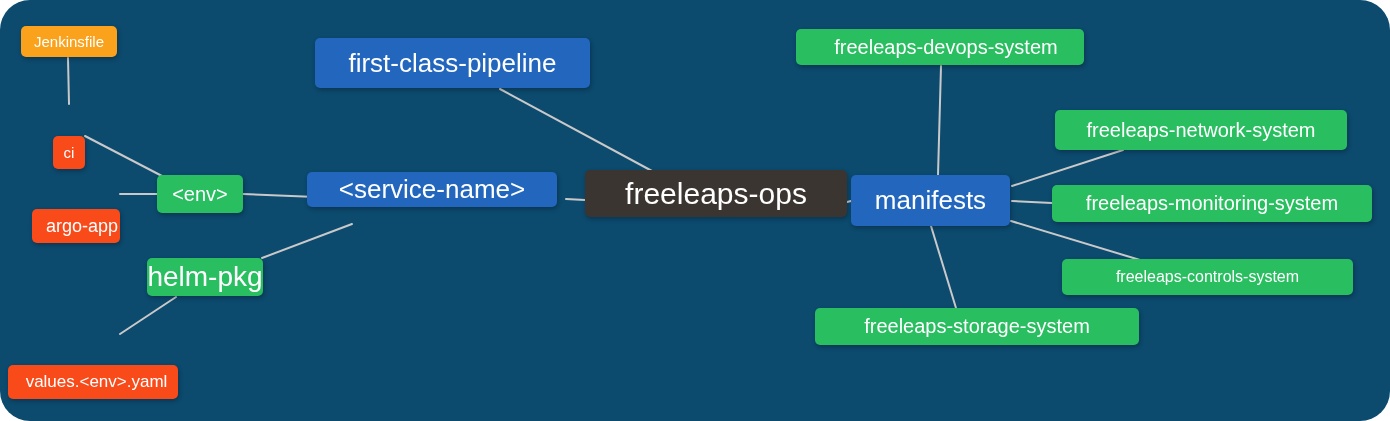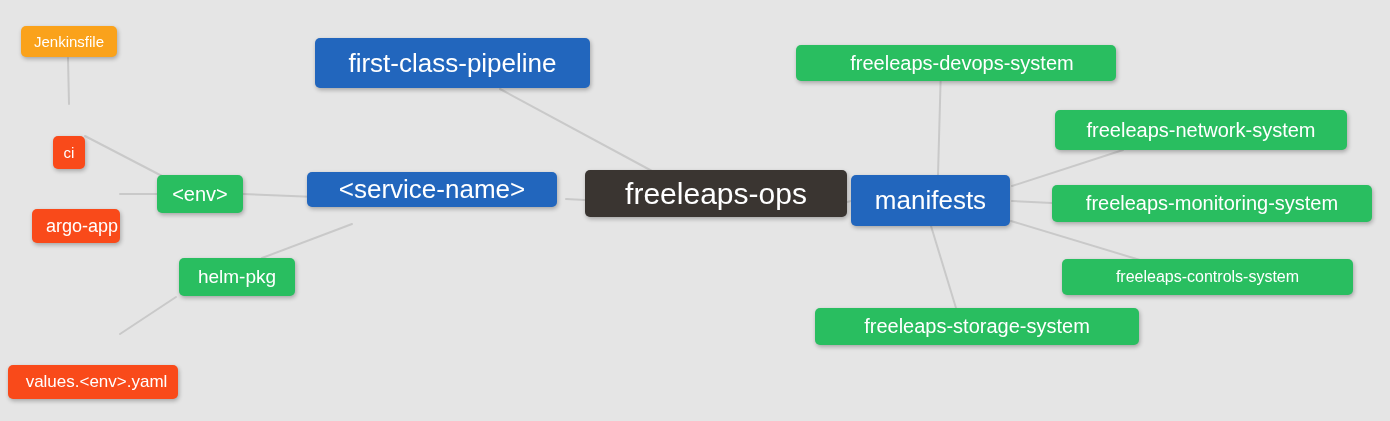--- a/index.html
+++ b/index.html
@@ -1,21 +1,22 @@
 <!DOCTYPE html>
 <html><head>
 <meta charset="utf-8">
 <style>
   html,body{margin:0;padding:0;background:#ffffff;}
   .canvas{
     position:relative;
     width:1390px;height:421px;
-    background:#e5e5e5;
+    background:#0c4a6e;
     font-family:"Liberation Sans", sans-serif;
     overflow:hidden;
+    border-radius:30px;
   }
   .edges{position:absolute;left:0;top:0;width:1390px;height:421px;}
   .edges line{stroke:#c9c9c9;stroke-width:2;stroke-linecap:round;}
   .node{
     position:absolute;
     display:flex;align-items:center;justify-content:center;
     color:#ffffff;
     border-radius:5px;
     box-shadow:1px 2px 4px rgba(0,0,0,0.28);
     white-space:nowrap;
@@ -27,27 +28,27 @@
   .c-blue  {background:#2266bd;}
   .c-green {background:#29be60;}
   .c-red   {background:#f94a1a;margin-top:32px;}
   .c-orange{background:#faa21b;}
 
   
   .n-jenkinsfile{left:21px;top:26px;width:96px;height:31px;font-size:15px;}
   .n-ci{left:53px;top:104px;width:32px;height:33px;font-size:15px;}
   .n-argo{left:32px;top:177px;width:88px;height:34px;font-size:18px;padding-left:20px;}
   .n-env{left:157px;top:175px;width:86px;height:38px;font-size:20px;}
-  .n-helm{left:147px;top:258px;width:116px;height:38px;font-size:19px;margin-left:32px;}
+  .n-helm{left:147px;top:258px;width:116px;height:38px;font-size:28px;}
   .n-values{left:8px;top:333px;width:170px;height:34px;font-size:17px;padding-left:15px;}
   .n-fcp{left:315px;top:38px;width:275px;height:50px;font-size:26px;}
   .n-service{left:307px;top:172px;width:250px;height:35px;font-size:26px;}
   .n-ops{left:585px;top:170px;width:262px;height:47px;font-size:30px;}
   .n-manifests{left:851px;top:175px;width:159px;height:51px;font-size:26px;}
-  .n-devops{left:796px;top:45px;width:320px;height:36px;font-size:20px;padding-left:20px;}
+  .n-devops{left:796px;top:29px;width:288px;height:36px;font-size:20px;padding-left:20px;}
   .n-network{left:1055px;top:110px;width:292px;height:40px;font-size:20px;}
   .n-monitoring{left:1052px;top:185px;width:320px;height:37px;font-size:20px;}
   .n-controls{left:1062px;top:259px;width:291px;height:36px;font-size:16px;}
   .n-storage{left:815px;top:308px;width:324px;height:37px;font-size:20px;}
 </style>
 </head>
 <body>
 
 <div class="canvas">
 

